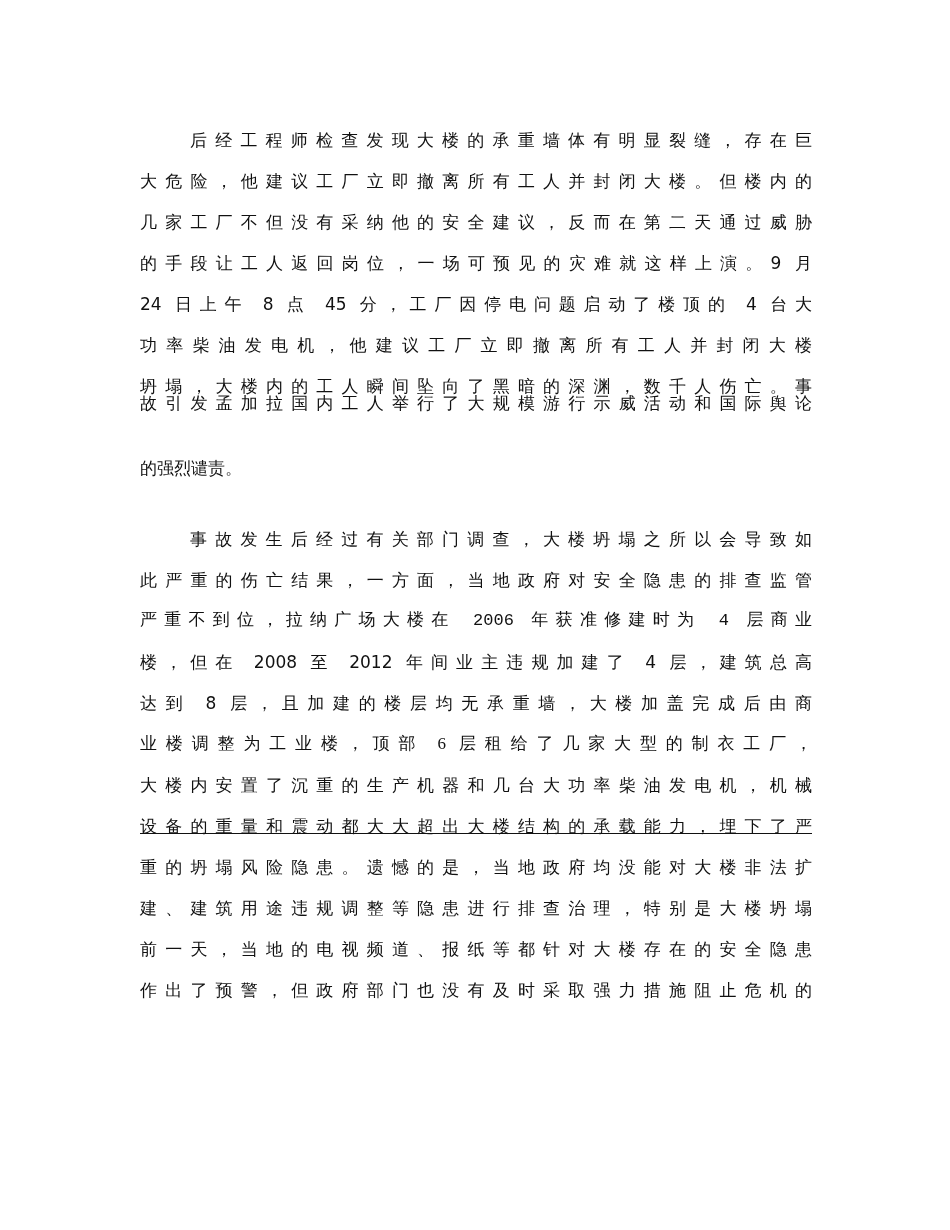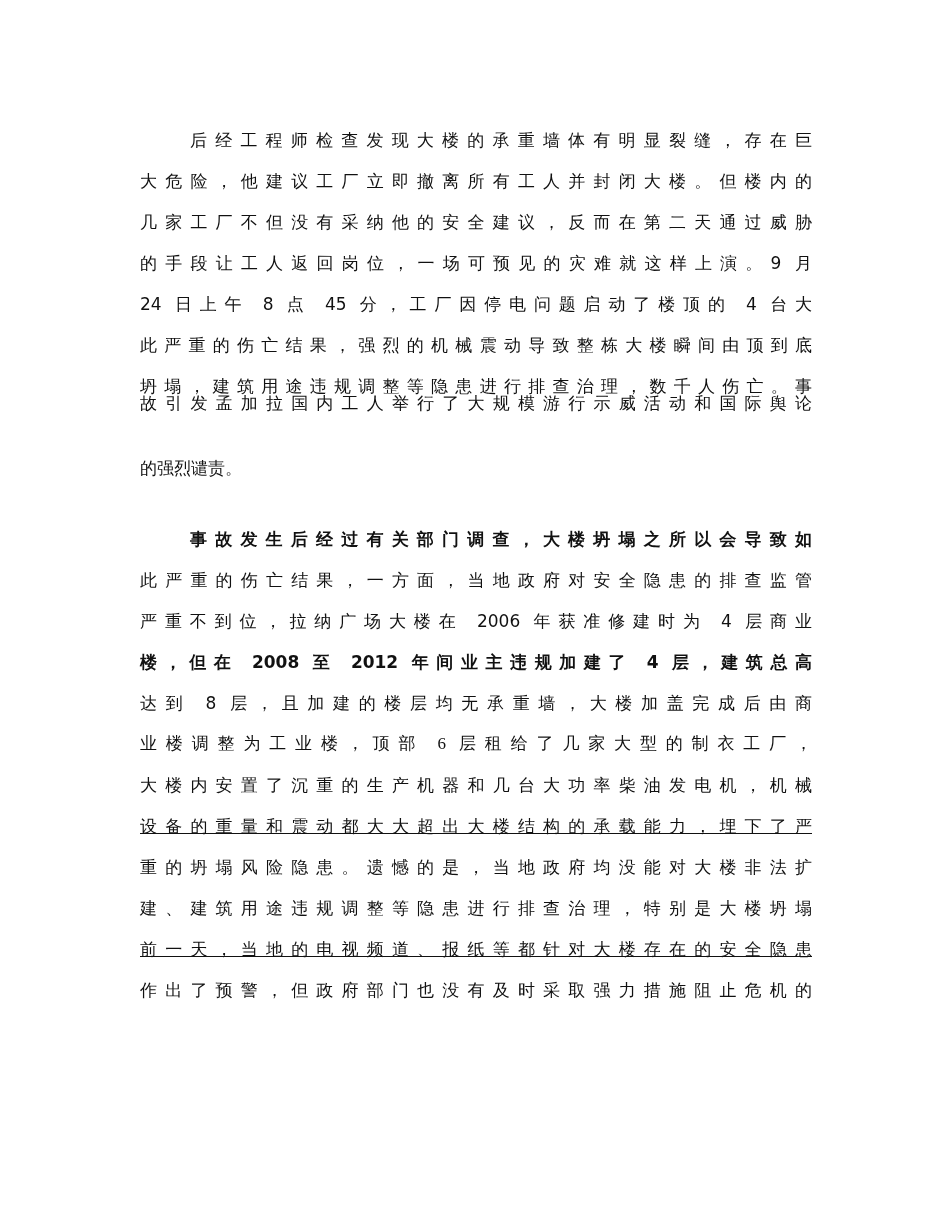--- a/index.html
+++ b/index.html
@@ -45,34 +45,34 @@
 <body>
 
 <div class="page">
 
   <div>
     <div class="line indent" style="top:123px;">后经工程师检查发现大楼的承重墙体有明显裂缝，存在巨</div>
     <div class="line" style="top:164px;">大危险，他建议工厂立即撤离所有工人并封闭大楼。但楼内的</div>
     <div class="line" style="top:205px;">几家工厂不但没有采纳他的安全建议，反而在第二天通过威胁</div>
     <div class="line" style="top:246px;">的手段让工人返回岗位，一场可预见的灾难就这样上演。9 月</div>
     <div class="line" style="top:287px;">24 日上午 8 点 45 分，工厂因停电问题启动了楼顶的 4 台大</div>
-    <div class="line" style="top:328px;">此严重的伤亡结果，强烈的机械震动导致整栋大楼瞬间由顶到底</div>
-    <div class="line" style="top:369px;">坍塌，建筑用途违规调整等隐患进行排查治理，数千人伤亡。事</div>
+    <div class="line" style="top:328px;">功率柴油发电机，他建议工厂立即撤离所有工人并封闭大楼</div>
+    <div class="line" style="top:369px;">坍塌，大楼内的工人瞬间坠向了黑暗的深渊，数千人伤亡。事</div>
     <div class="line" style="top:386px;">故引发孟加拉国内工人举行了大规模游行示威活动和国际舆论</div>
     <div class="line last" style="top:451px;">的强烈谴责。</div>
   </div>
 
   <div>
-    <div class="line indent" style="top:522px;font-weight:bold;">事故发生后经过有关部门调查，大楼坍塌之所以会导致如</div>
+    <div class="line indent" style="top:522px;">事故发生后经过有关部门调查，大楼坍塌之所以会导致如</div>
     <div class="line" style="top:563px;">此严重的伤亡结果，一方面，当地政府对安全隐患的排查监管</div>
-    <div class="line" style="top:604px;">严重不到位，拉纳广场大楼在 2006 年获准修建时为 4 层商业</div>
-    <div class="line" style="top:645px;font-weight:bold;">楼，但在 2008 至 2012 年间业主违规加建了 4 层，建筑总高</div>
+    <div class="line" style="top:604px;font-family:Liberation Mono, monospace;">严重不到位，拉纳广场大楼在 2006 年获准修建时为 4 层商业</div>
+    <div class="line" style="top:645px;">楼，但在 2008 至 2012 年间业主违规加建了 4 层，建筑总高</div>
     <div class="line" style="top:686px;">达到 8 层，且加建的楼层均无承重墙，大楼加盖完成后由商</div>
     <div class="line" style="top:727px;font-family:Liberation Serif, serif;">业楼调整为工业楼，顶部 6 层租给了几家大型的制衣工厂，</div>
     <div class="line" style="top:768px;">大楼内安置了沉重的生产机器和几台大功率柴油发电机，机械</div>
     <div class="line" style="top:809px;text-decoration:underline;">设备的重量和震动都大大超出大楼结构的承载能力，埋下了严</div>
     <div class="line" style="top:850px;">重的坍塌风险隐患。遗憾的是，当地政府均没能对大楼非法扩</div>
     <div class="line" style="top:891px;">建、建筑用途违规调整等隐患进行排查治理，特别是大楼坍塌</div>
-    <div class="line" style="top:932px;text-decoration:underline;">前一天，当地的电视频道、报纸等都针对大楼存在的安全隐患</div>
+    <div class="line" style="top:932px;">前一天，当地的电视频道、报纸等都针对大楼存在的安全隐患</div>
     <div class="line" style="top:973px;">作出了预警，但政府部门也没有及时采取强力措施阻止危机的</div>
   </div>
 
 </div>
 
 </body></html>

